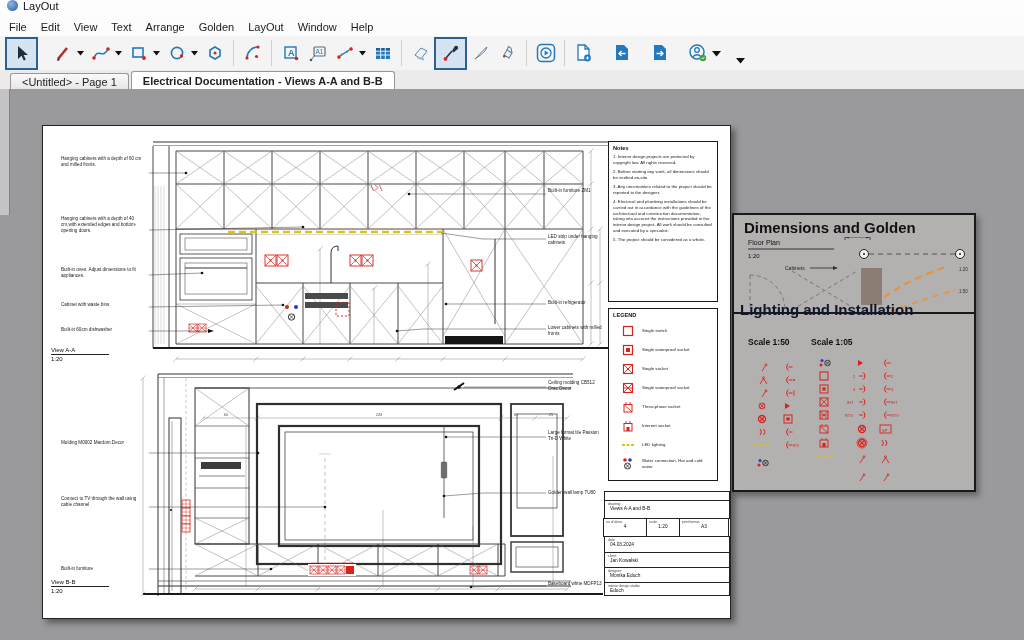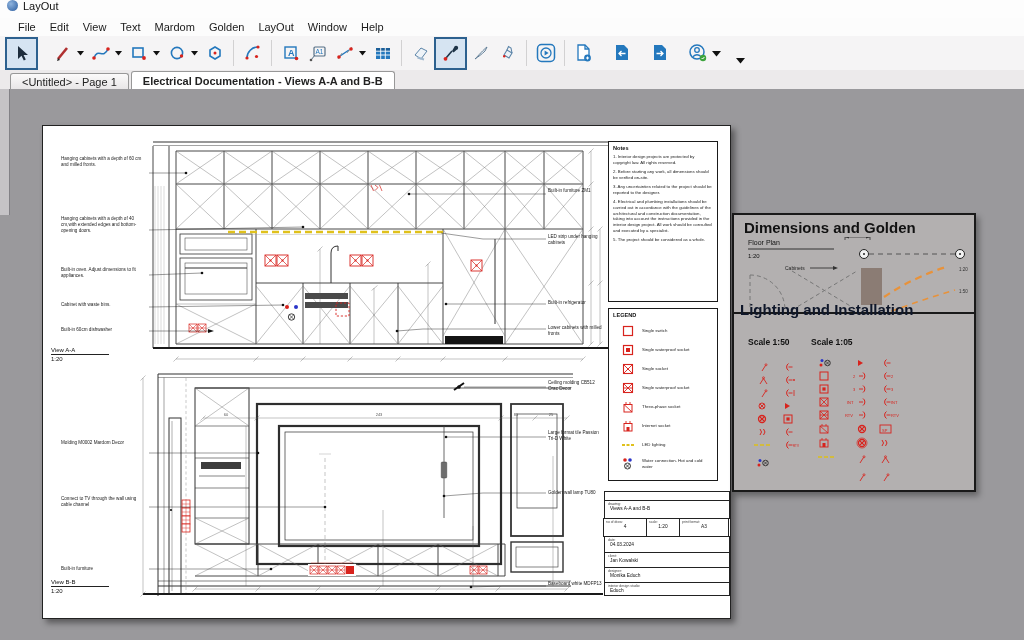--- a/index.html
+++ b/index.html
@@ -5,21 +5,21 @@
   html,body{margin:0;padding:0;background:#777;}
   .stage{position:relative;width:1024px;height:640px;overflow:hidden;
          font-family:"Liberation Sans",sans-serif;background:#9a999c;}
   
   .titlebar{position:absolute;top:0;left:0;right:0;height:18px;background:#fdfdfd;
             display:flex;gap:5px;padding-left:7px;}
   .app-icon{width:11px;height:11px;border-radius:50%;
             background:radial-gradient(circle at 35% 35%,#8fb4de,#2a5b9e);flex:0 0 auto;}
   .titlebar .t-text{font-size:11px;color:#111;}
   .menubar{position:absolute;top:18px;left:0;right:0;height:18px;background:#fcfcfc;
-           display:flex;align-items:center;padding-left:11px;}
+           display:flex;align-items:center;padding-left:2px;}
   .menubar span{font-size:11px;color:#1a1a1a;padding:1px 7px;cursor:default;}
   .toolbar{position:absolute;top:36px;left:0;right:0;height:34px;background:#f5f4f5;
            border-bottom:1px solid #d8d7d8;display:flex;align-items:center;padding-left:5px;}
   .tb{width:27px;height:27px;display:flex;align-items:center;justify-content:center;flex:0 0 auto;}
   .tb.active{border:2px solid #2d618f;background:#d6e4f2;width:29px;height:29px;}
   .sep{width:1px;height:26px;background:#d2d1d2;margin:0 5px;flex:0 0 auto;}
   .sp{width:11px;flex:0 0 auto;}
   .caret{flex:0 0 auto;margin:0 2px 0 0;}
   .caret.low{margin-top:14px;}
   .tabbar{position:absolute;top:70px;left:0;right:0;height:19px;background:#eceaeb;
@@ -72,21 +72,21 @@
   <div class="titlebar">
     <span class="app-icon"></span>
     <span class="t-text">LayOut</span>
   </div>
 
   <div class="menubar">
     <span>File</span>
     <span>Edit</span>
     <span>View</span>
     <span>Text</span>
-    <span>Mardom</span>
+    <span>Arrange</span>
     <span>Golden</span>
     <span>LayOut</span>
     <span>Window</span>
     <span>Help</span>
   </div>
 
   <div class="toolbar">
     <div class="tb active">
       <svg width="20" height="20">
           <path d="M6,3 L6,16 L9.5,12.8 L11.8,17.5 L13.8,16.6 L11.6,12 L16,12 Z" fill="#1e2d3d"></path>

